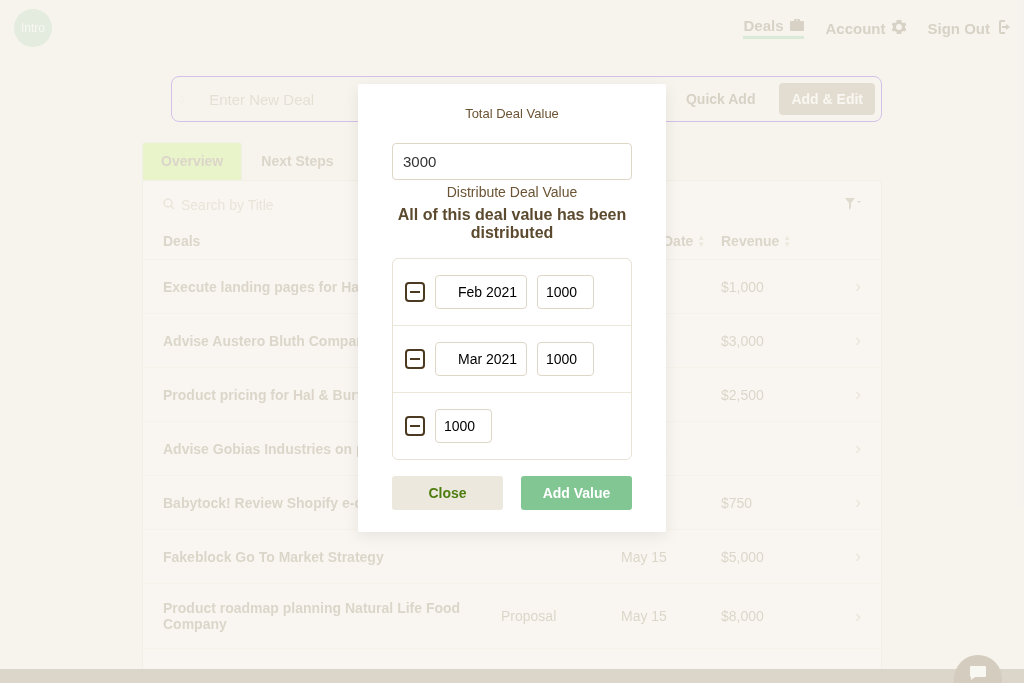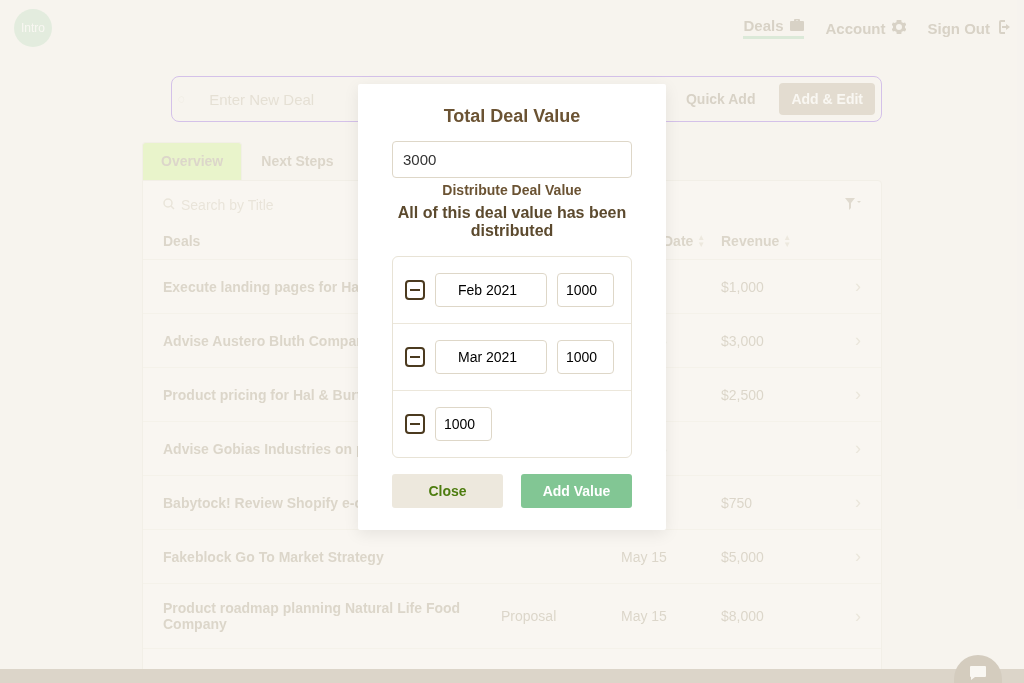--- a/index.html
+++ b/index.html
@@ -155,39 +155,39 @@
 .modal {
   background: #fff;
   width: 308px;
   margin-top: 84px;
   border-radius: 2px;
   box-shadow: 0 4px 16px rgba(0,0,0,0.08);
   padding: 22px 34px 22px;
 }
 .modal h3 {
   text-align: center;
-  font-size: 18px;
+  font-size: 13px;
   color: #6b5333;
-  font-weight: 700;
-  margin-bottom: 14px;
+  font-weight: 400;
+  margin-bottom: 22px;
 }
 .total-input {
   width: 100%;
   border: 1px solid #ded7c8;
   border-radius: 4px;
   padding: 9px 10px;
   font-size: 15px;
   color: #333;
   margin-bottom: 4px;
 }
 .modal h4 {
   text-align: center;
   font-size: 14px;
   color: #6b5333;
-  font-weight: 700;
+  font-weight: 400;
   margin-bottom: 6px;
 }
 .dist-note {
   text-align: center;
   font-size: 16px;
   color: #5c4a2e;
   font-weight: 600;
   margin-bottom: 16px;
 }
 .dist-list {
@@ -212,21 +212,21 @@
   font-size: 12px;
   font-weight: 700;
   background: #fff;
 }
 .dist-input {
   border: 1px solid #ded7c8;
   border-radius: 4px;
   padding: 8px 8px;
   font-size: 14px;
 }
-.dist-month { width: 112px; padding-left: 22px; }
+.dist-month { width: 92px; padding-left: 22px; }
 .dist-val { width: 57px; }
 .modal-btns {
   display: flex;
   gap: 18px;
   margin-top: 16px;
 }
 .btn-close {
   flex: 1;
   background: #ede8dd;
   border: none;

